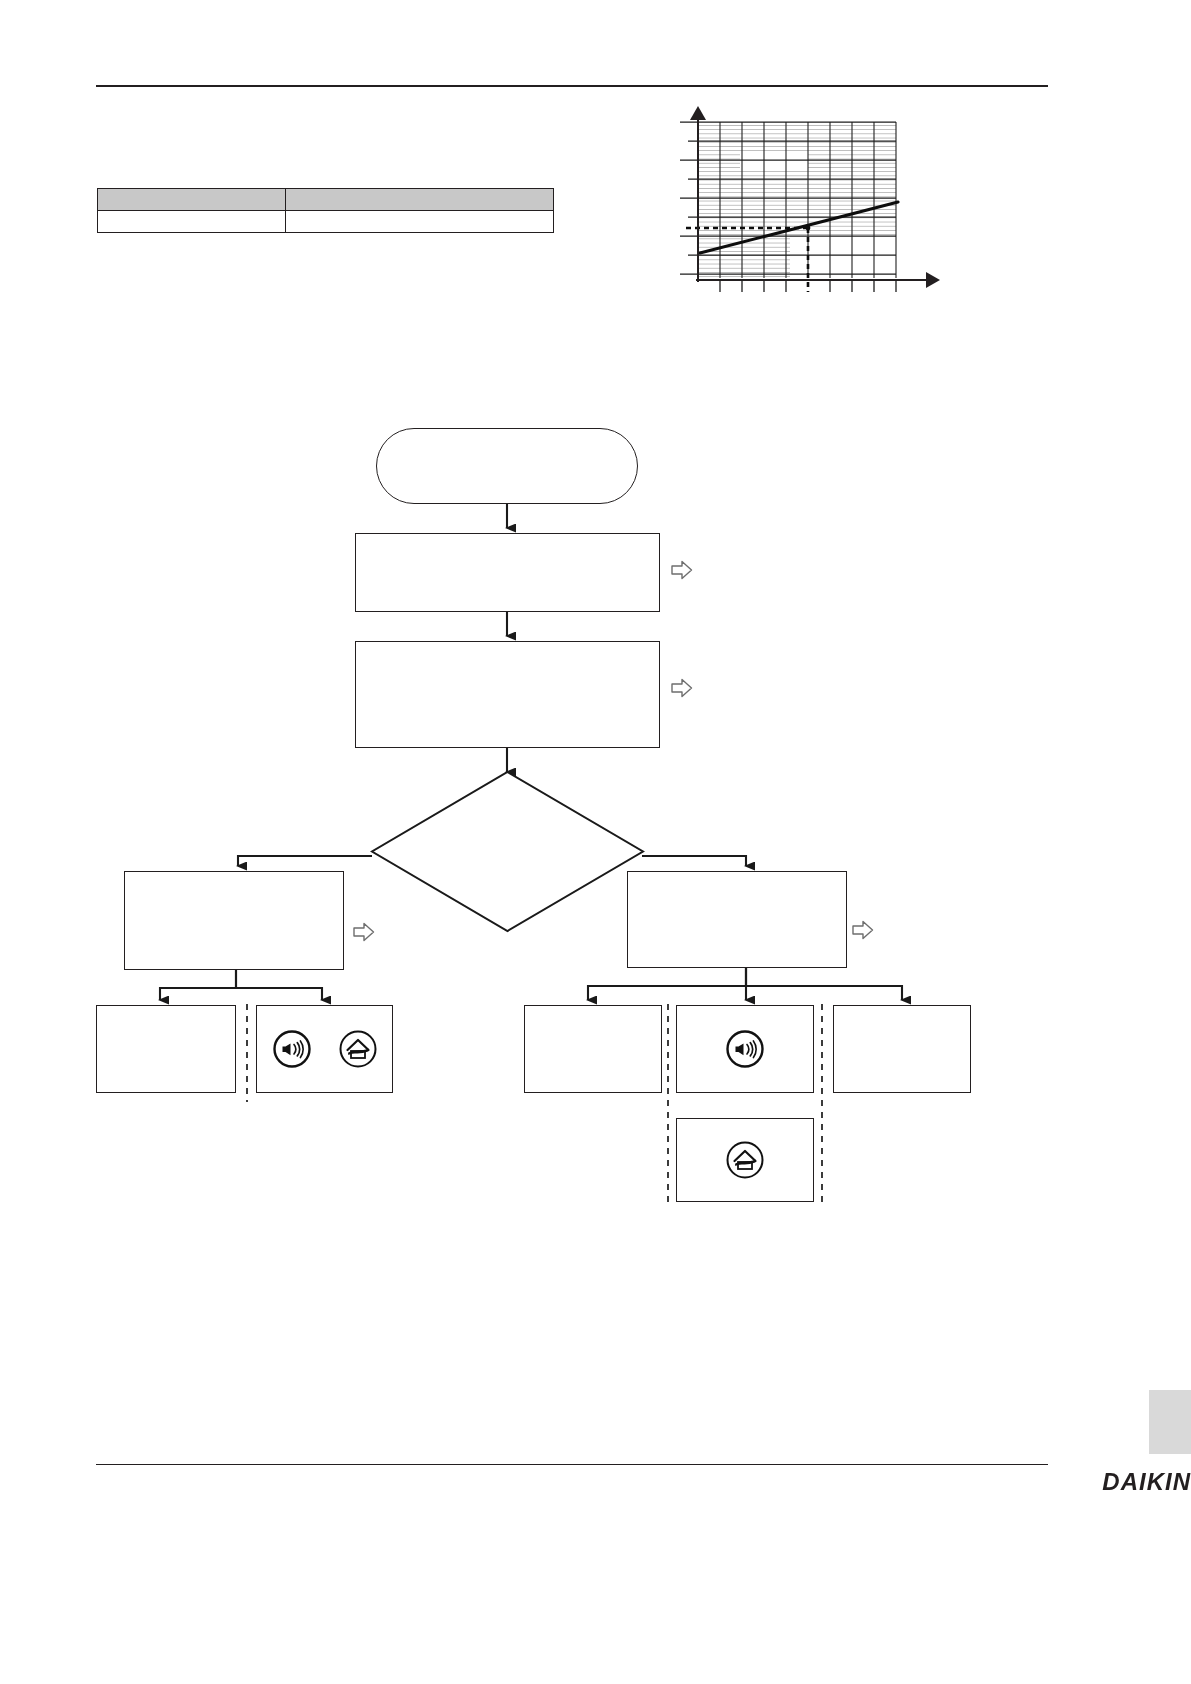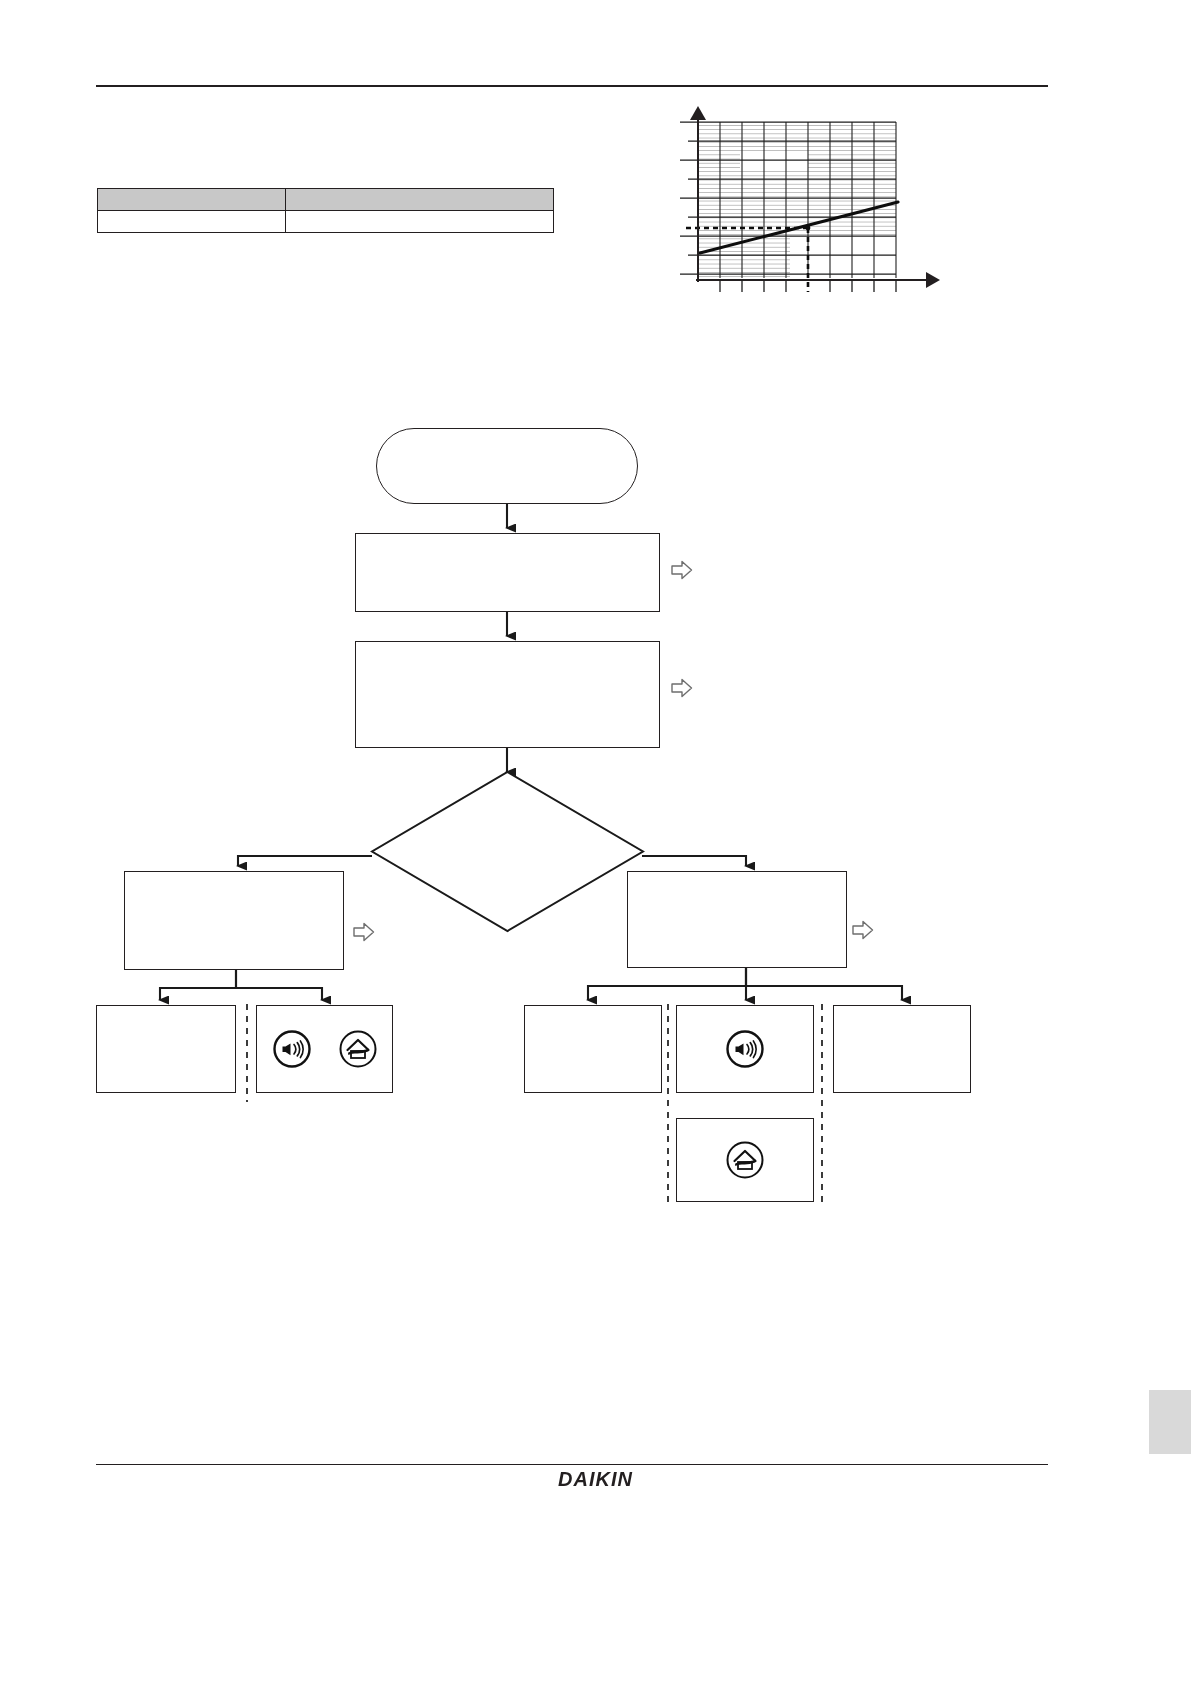--- a/index.html
+++ b/index.html
@@ -96,23 +96,23 @@
   .diamond-label {
     position: absolute;
     font-size: 10.5px;
     text-align: center;
   }
 
   
   .footer-logo {
     position: absolute; left: 0; top: 1468px;
     width: 1191px;
-    text-align: center;
+    text-align: right;
     font-family: "Liberation Sans", sans-serif;
-    font-size: 20px;
+    font-size: 24px;
     font-weight: bold;
     font-style: italic;
     letter-spacing: 1px;
     color: #231f20;
   }
   .page-num {
     position: absolute; right: 52px; top: 1399px;
     font-size: 10px; color: #231f20;
   }
 </style>

